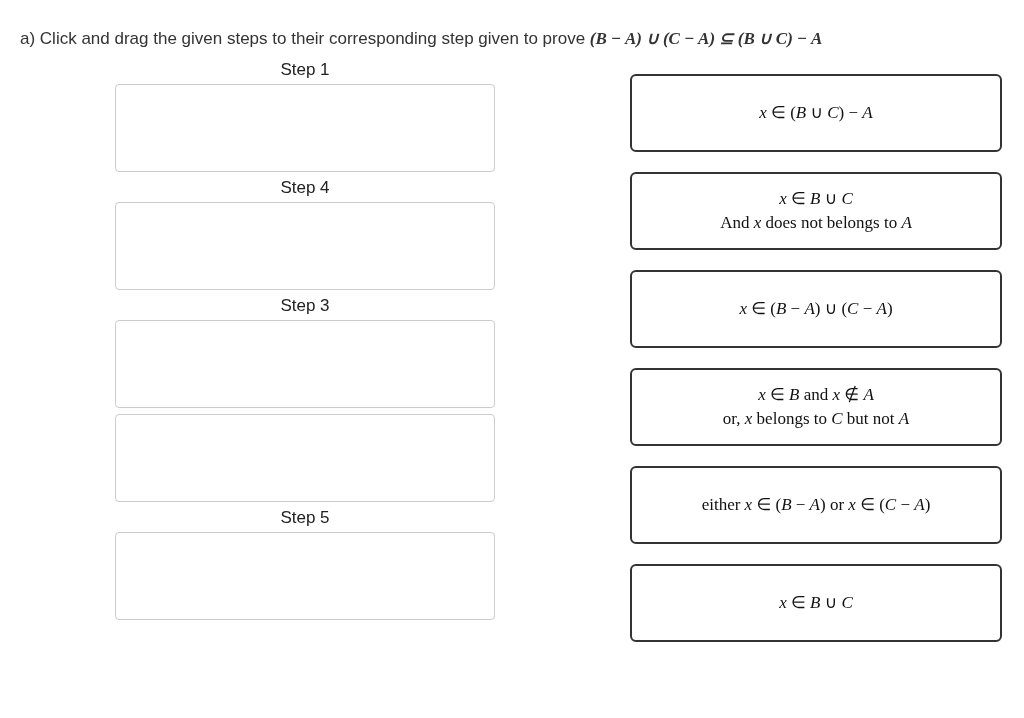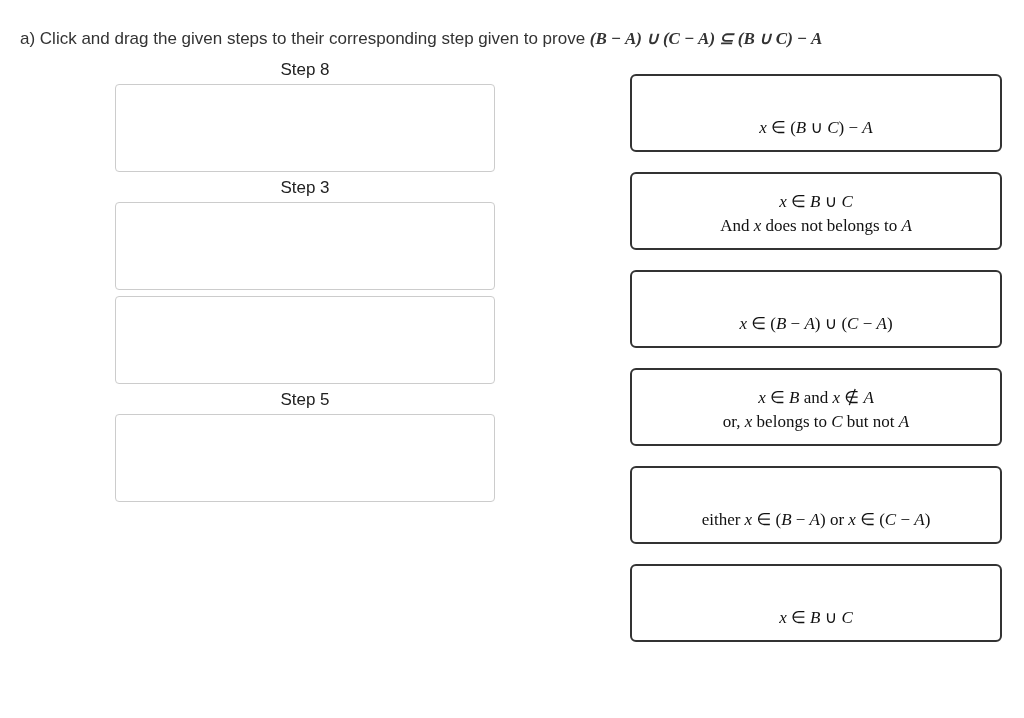--- a/index.html
+++ b/index.html
@@ -56,21 +56,21 @@
   }
   .option-card {
     width: 100%;
     min-height: 78px;
     border: 2px solid #333;
     border-radius: 6px;
     background: #fff;
     display: flex;
     flex-direction: column;
     align-items: center;
-    justify-content: flex-end;
+    justify-content: center;
     margin-bottom: 20px;
     padding: 10px 14px;
     text-align: center;
     cursor: move;
   }
   .option-card .line {
     font-family: 'Times New Roman', Times, serif;
     font-size: 17px;
     line-height: 1.4;
     color: #111;
@@ -80,21 +80,25 @@
 </head>
 <body>
 
 <div class="prompt">
   <span>a) Click and drag the given steps to their corresponding step given to prove </span>
   <span class="math">(B − A) ∪ (C − A) ⊆ (B ∪ C) − A</span>
 </div>
 
 <div class="left-col">
   <div class="step-block">
-    <div class="step-label">Step 8</div>
+    <div class="step-label">Step 1</div>
+    <div class="step-target"></div>
+  </div>
+  <div class="step-block">
+    <div class="step-label">Step 4</div>
     <div class="step-target"></div>
   </div>
   <div class="step-block">
     <div class="step-label">Step 3</div>
     <div class="step-target"></div>
   </div>
   <div class="step-block">
     <div class="step-target"></div>
   </div>
   <div class="step-block">

